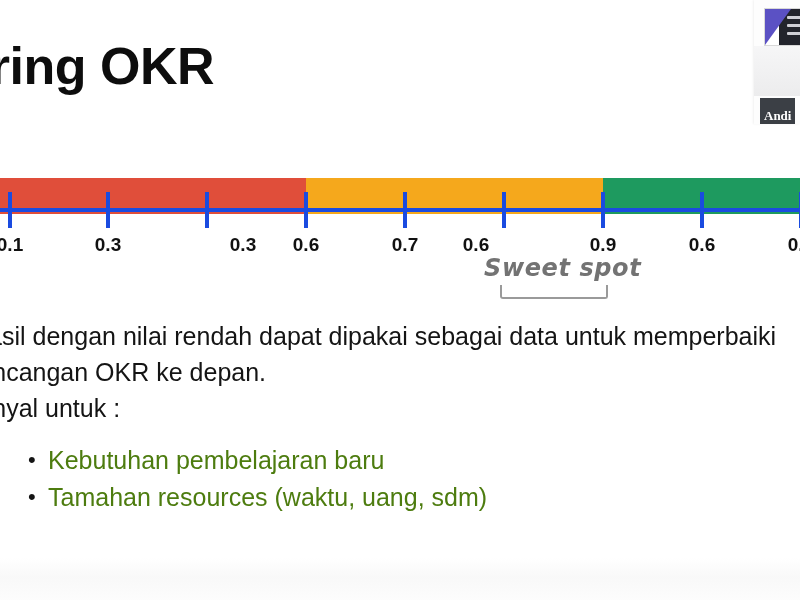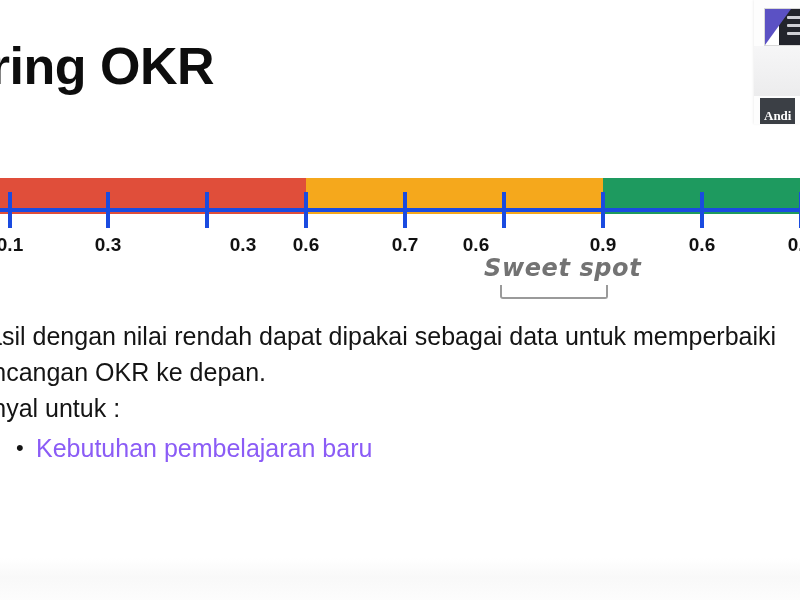--- a/index.html
+++ b/index.html
@@ -122,26 +122,26 @@
     color: #141414;
     white-space: nowrap;
   }
   #body-copy .para-line {
     display: block;
   }
   #bullets {
     position: absolute;
     left: 0px;
     top: 426px;
-    margin: 4px;
+    margin: 16px;
     padding: 0;
     list-style: none;
     font-size: 25px;
     line-height: 37px;
-    color: #8b5cf6;
+    color: #4d7c0f;
   }
   #bullets li {
     position: relative;
     padding-left: 32px;
     white-space: nowrap;
   }
   #bullets li::before {
     content: "\2022";
     position: absolute;
     left: 12px;
@@ -276,20 +276,21 @@
   </div>
 
   <div id="body-copy">
     <span class="para-line">Hasil dengan nilai rendah dapat dipakai sebagai data untuk memperbaiki</span>
     <span class="para-line">rancangan OKR ke depan.</span>
     <span class="para-line">Sinyal untuk :</span>
   </div>
 
   <ul id="bullets">
     <li>Kebutuhan pembelajaran baru</li>
+    <li>Tamahan resources (waktu, uang, sdm)</li>
   </ul>
 
   <div id="bottom-strip"></div>
 
   <div id="video-overlay">
     <div id="overlay-thumb">
       <div class="thumb-dark"></div>
       <div class="thumb-corner"></div>
       <div class="thumb-line tl1"></div>
       <div class="thumb-line tl2"></div>

